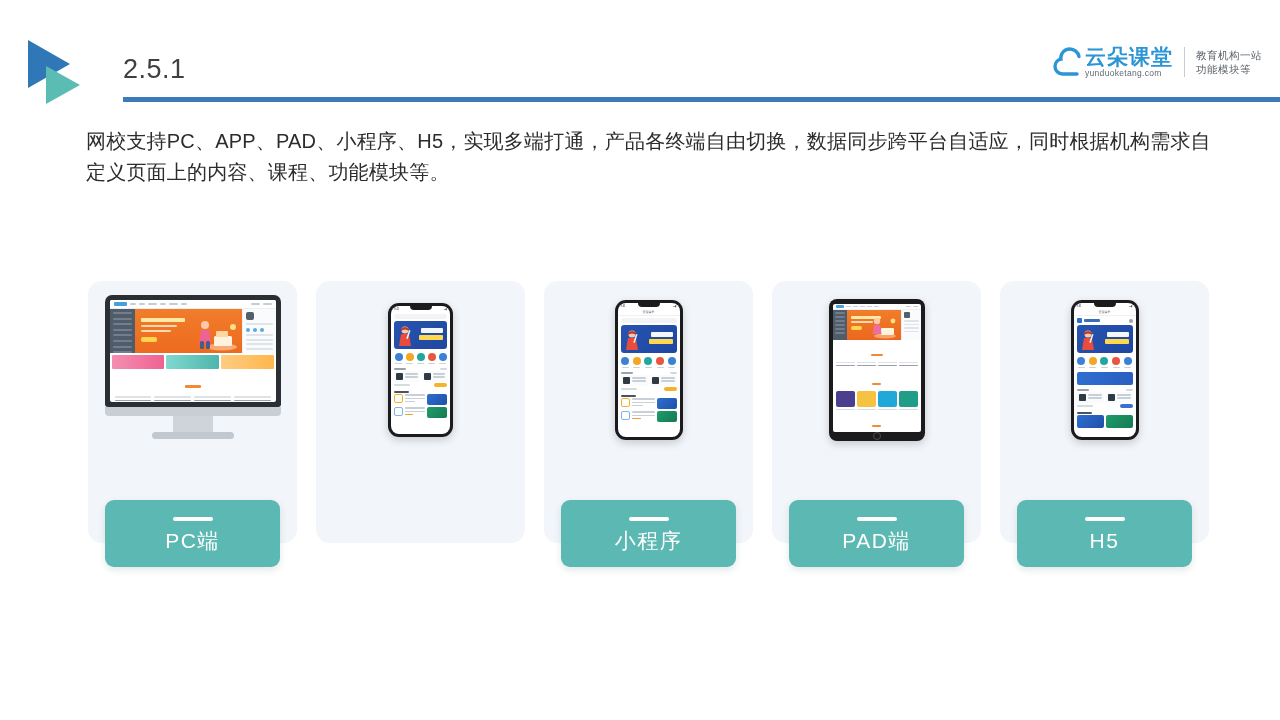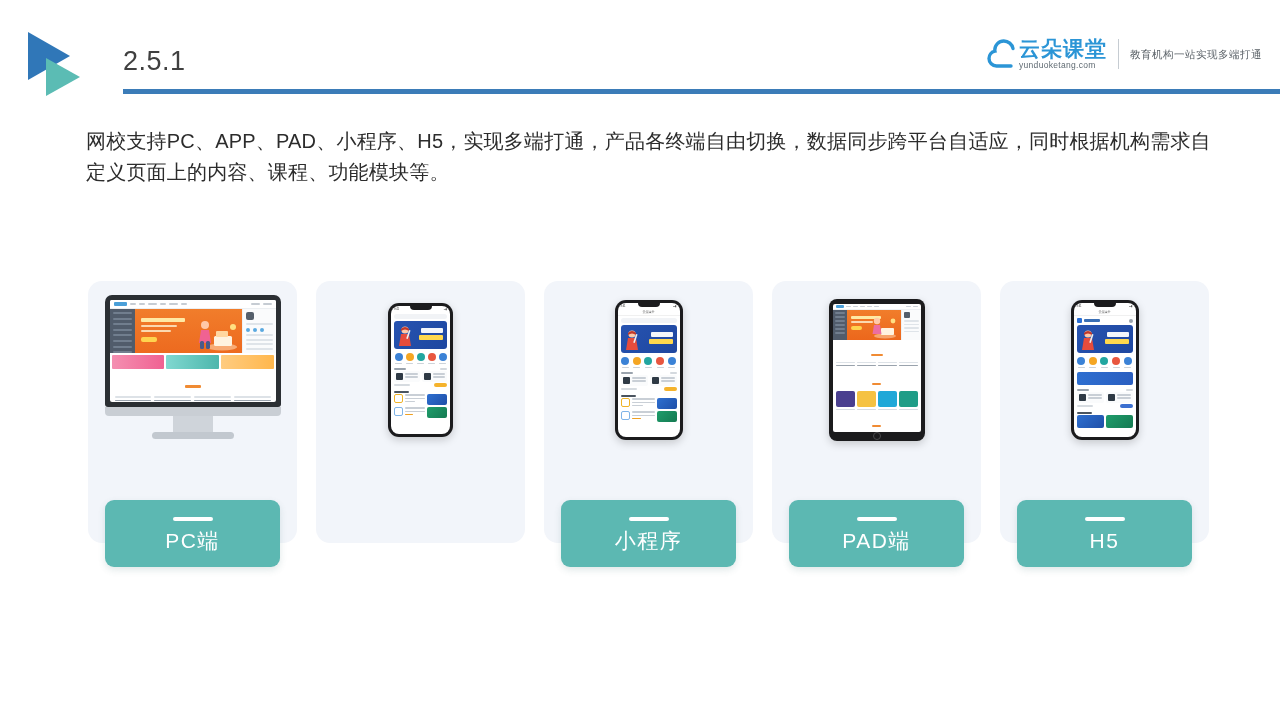--- a/index.html
+++ b/index.html
@@ -12,21 +12,21 @@
     height: 720px;
     position: relative;
     overflow: hidden;
     font-family: "Liberation Sans", "DejaVu Sans", sans-serif;
     color: #3c3c3c;
   }
 
   
   .header {
     position: absolute;
-    left: 0; top: 4px;
+    left: 0; top: 12px;
     width: 1276px;
     height: 110px;
   }
   .logo-mark {
     position: absolute;
     left: 28px; top: 28px;
     width: 72px; height: 72px;
   }
   .tri-blue {
     position: absolute;
@@ -109,21 +109,21 @@
     margin-top: 2px;
   }
   .brand-divider {
     width: 1px;
     height: 30px;
     background: #c6ccd2;
     margin: 0 2px;
   }
   .brand-tag {
     display: flex;
-    flex-direction: row;
+    flex-direction: column;
     font-size: 10.5px;
     color: #5b6268;
     line-height: 1.35;
     letter-spacing: 0.5px;
   }
 
   
   .body-copy {
     position: absolute;
     left: 86px; top: 126px;
@@ -454,21 +454,21 @@
         </svg>
       </span>
       <span class="brand-names">
         <span class="brand-cn">云朵课堂</span>
         <span class="brand-en">yunduoketang.com</span>
       </span>
     </div>
     <div class="brand-divider"></div>
     <div class="brand-tag">
       <span>教育机构一站</span>
-      <span>实现多端打通</span>
+      <span>功能模块等</span>
     </div>
   </div>
 </div>
 
 <div class="body-copy">网校支持PC、APP、PAD、小程序、H5，实现多端打通，产品各终端自由切换，数据同步跨平台自适应，同时根据机构需求自定义页面上的内容、课程、功能模块等。</div>
 
 <div class="cards">
 
   <div class="card">
     <div class="device-wrap">

